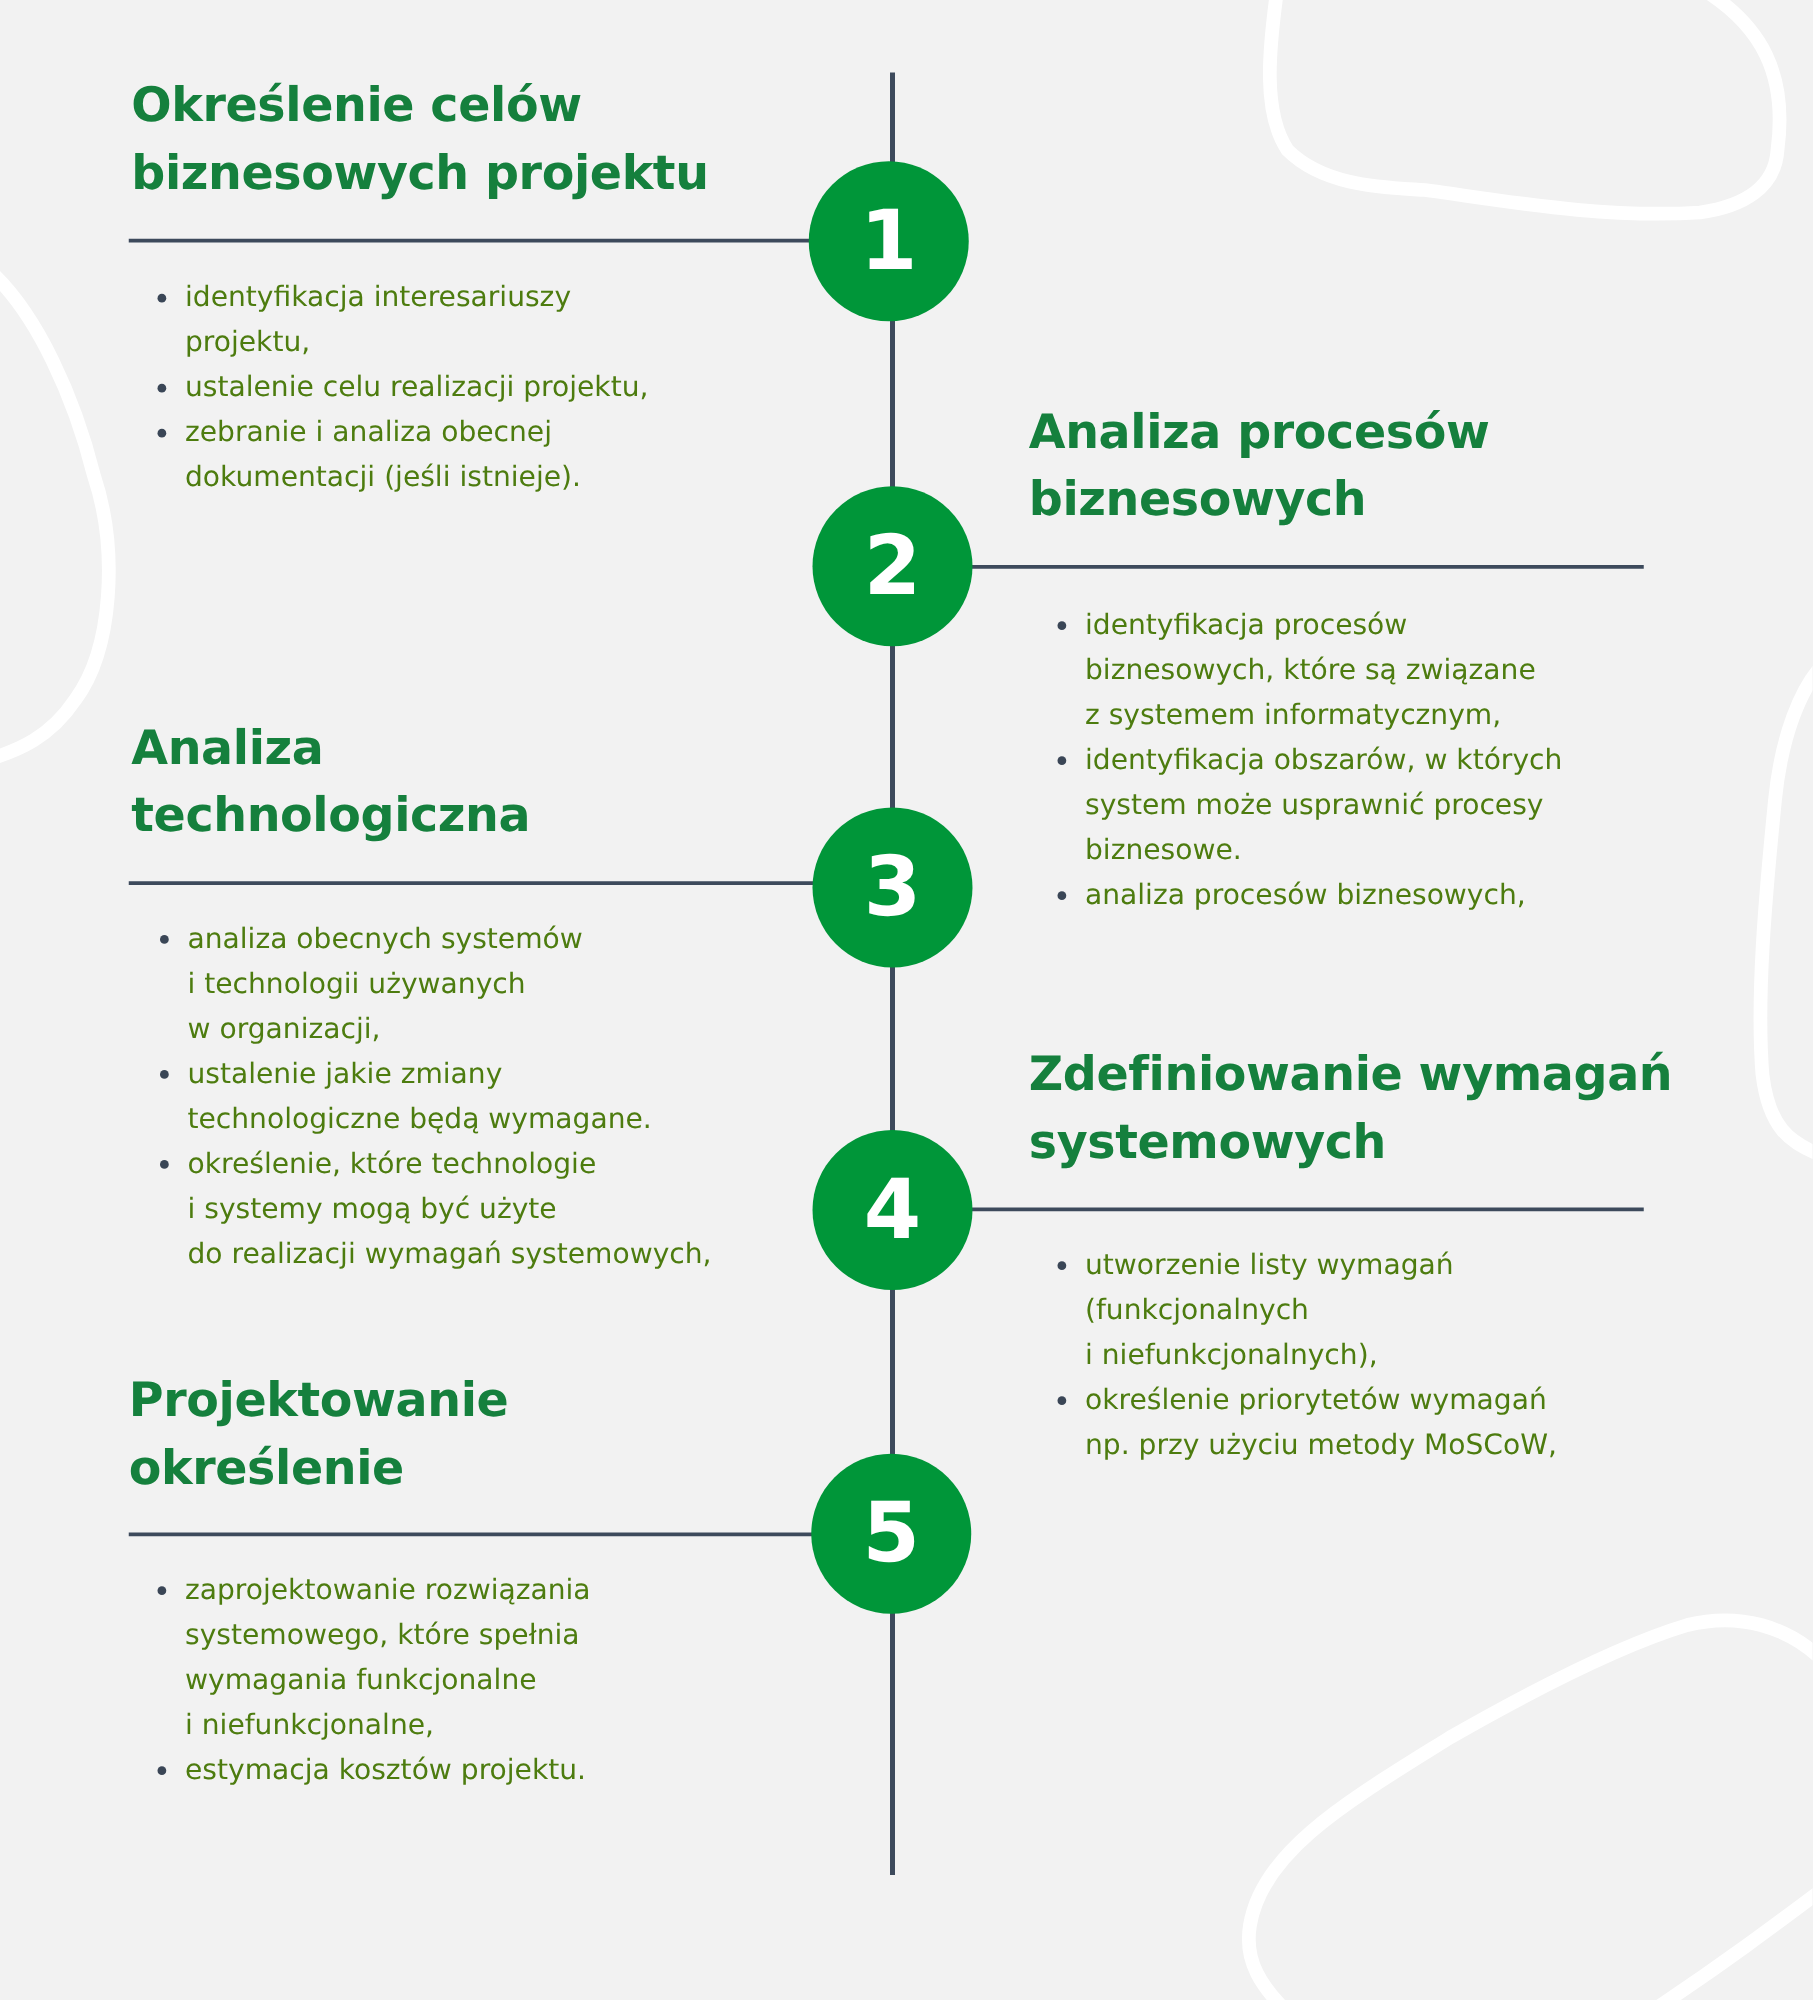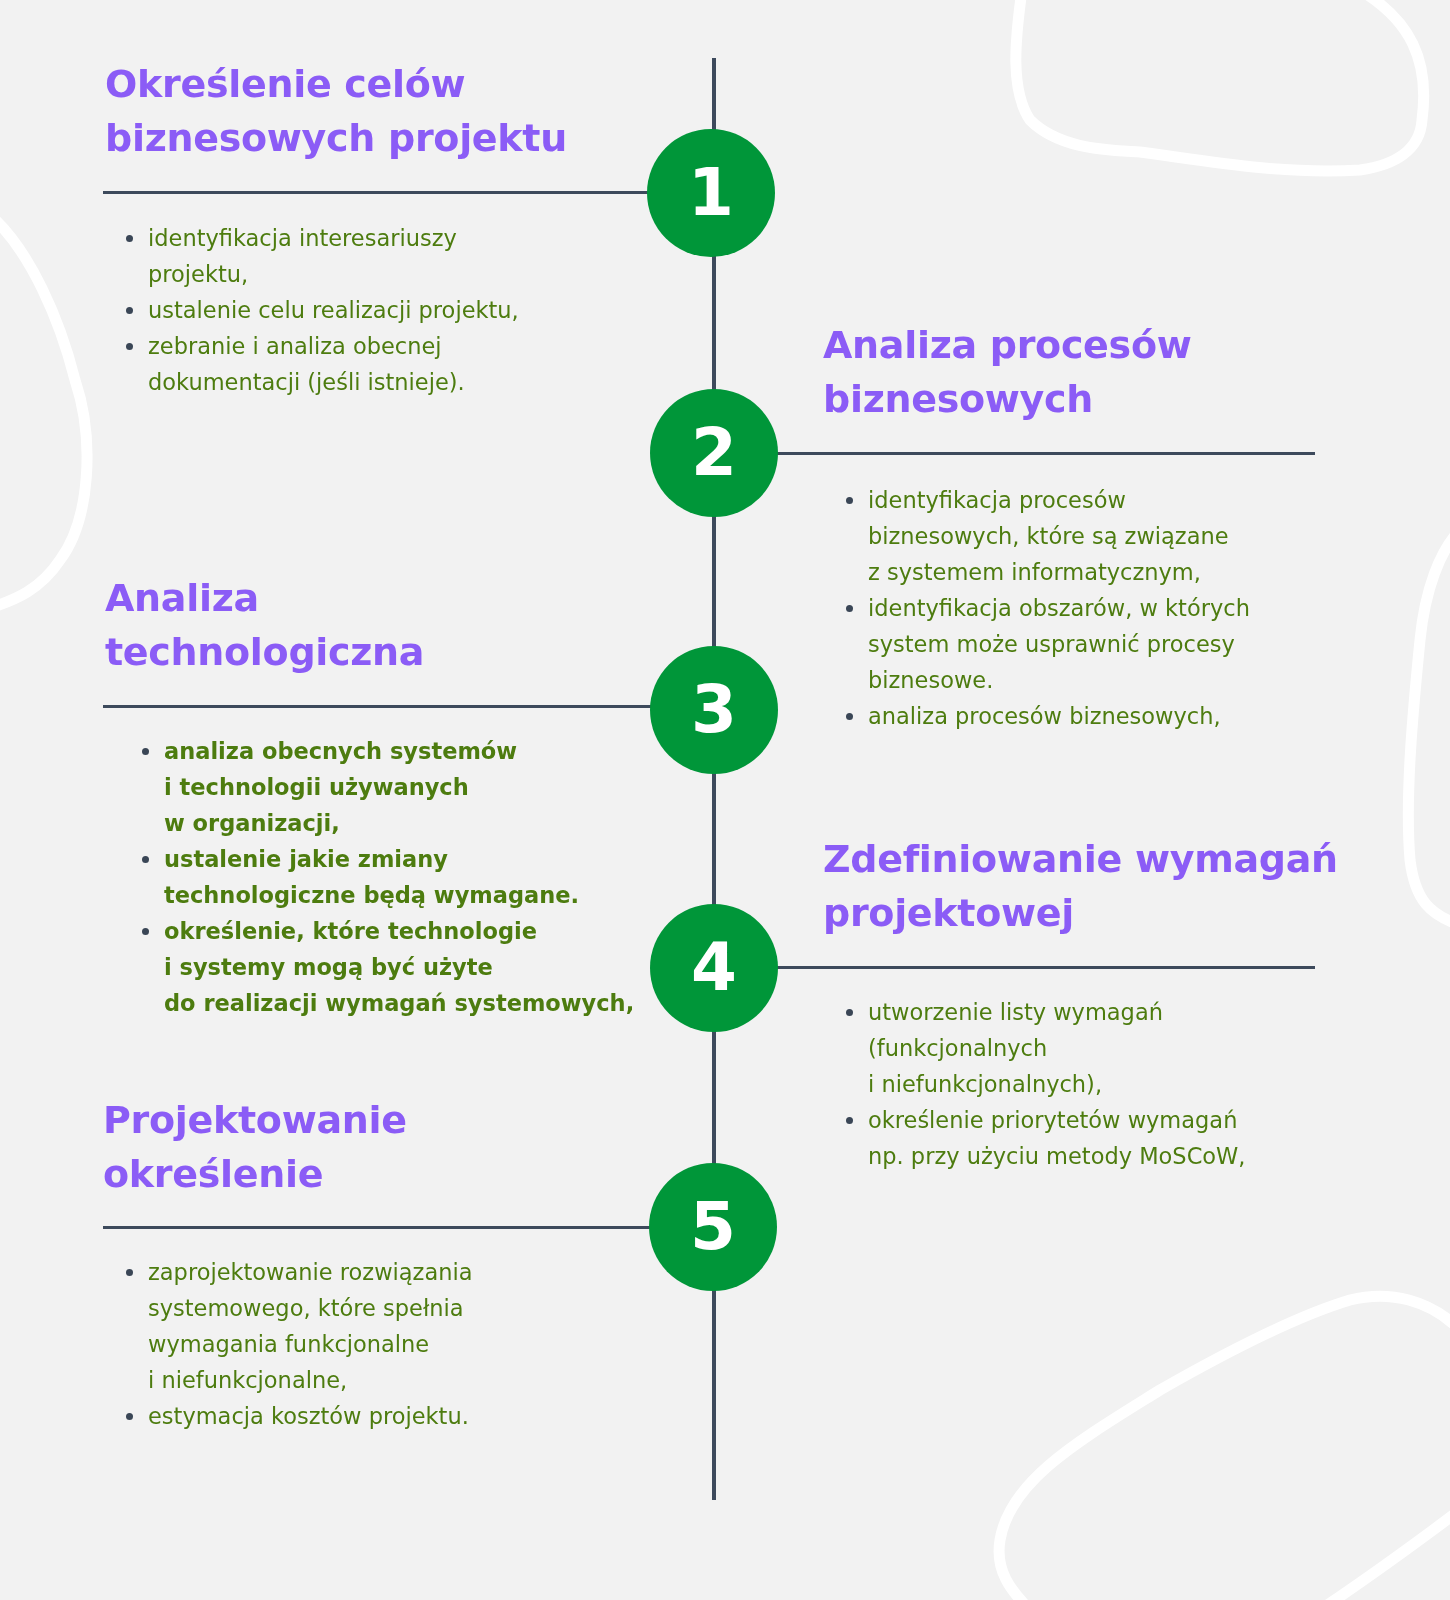--- a/index.html
+++ b/index.html
@@ -45,21 +45,21 @@
       display: flex;
       align-items: center;
       justify-content: center;
       font-family: "DejaVu Sans", "Liberation Sans", sans-serif;
       font-weight: bold;
       font-size: 66px;
       line-height: 1;
     }
     .title {
       position: absolute;
-      color: #8b5cf6;
+      color: #15803d;
       font-family: "DejaVu Sans", "Liberation Sans", sans-serif;
       font-weight: bold;
       font-size: 38px;
       line-height: 54px;
       margin: 0;
       letter-spacing: -0.3px;
     }
     .bullets {
       position: absolute;
       margin: 0;
@@ -135,35 +135,35 @@
   </ul>
 </section>
 
 <section>
   <h2 class="title" style="left:105px; top:571px; white-space:pre-line;">Analiza
 technologiczna</h2>
   <div class="hline" style="left:103px; top:705px; width:560px;"></div>
   <div class="circle" style="left:650px; top:646px;">
     <span>3</span>
   </div>
-  <ul class="bullets" style="left:140px; top:733px; width:530px;font-weight:bold;">
+  <ul class="bullets" style="left:126px; top:733px; width:530px;">
     <li>analiza obecnych systemów
 i technologii używanych
 w organizacji,</li>
     <li>ustalenie jakie zmiany
 technologiczne będą wymagane.</li>
     <li>określenie, które technologie
 i systemy mogą być użyte
 do realizacji wymagań systemowych,</li>
   </ul>
 </section>
 
 <section>
   <h2 class="title" style="left:823px; top:832px; white-space:pre-line;">Zdefiniowanie wymagań
-projektowej</h2>
+systemowych</h2>
   <div class="hline" style="left:765px; top:966px; width:550px;"></div>
   <div class="circle" style="left:650px; top:904px;">
     <span>4</span>
   </div>
   <ul class="bullets" style="left:844px; top:994px; width:500px;">
     <li>utworzenie listy wymagań
 (funkcjonalnych
 i niefunkcjonalnych),</li>
     <li>określenie priorytetów wymagań
 np. przy użyciu metody MoSCoW,</li>

